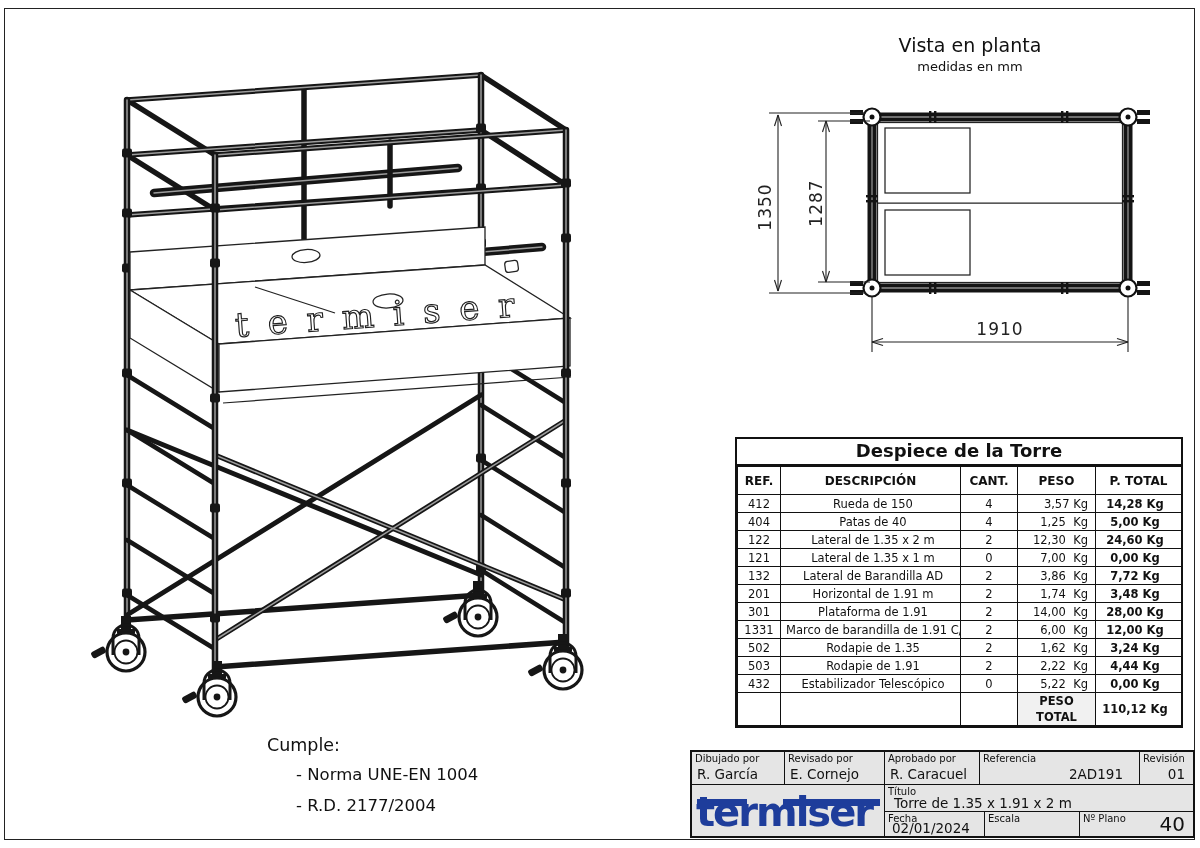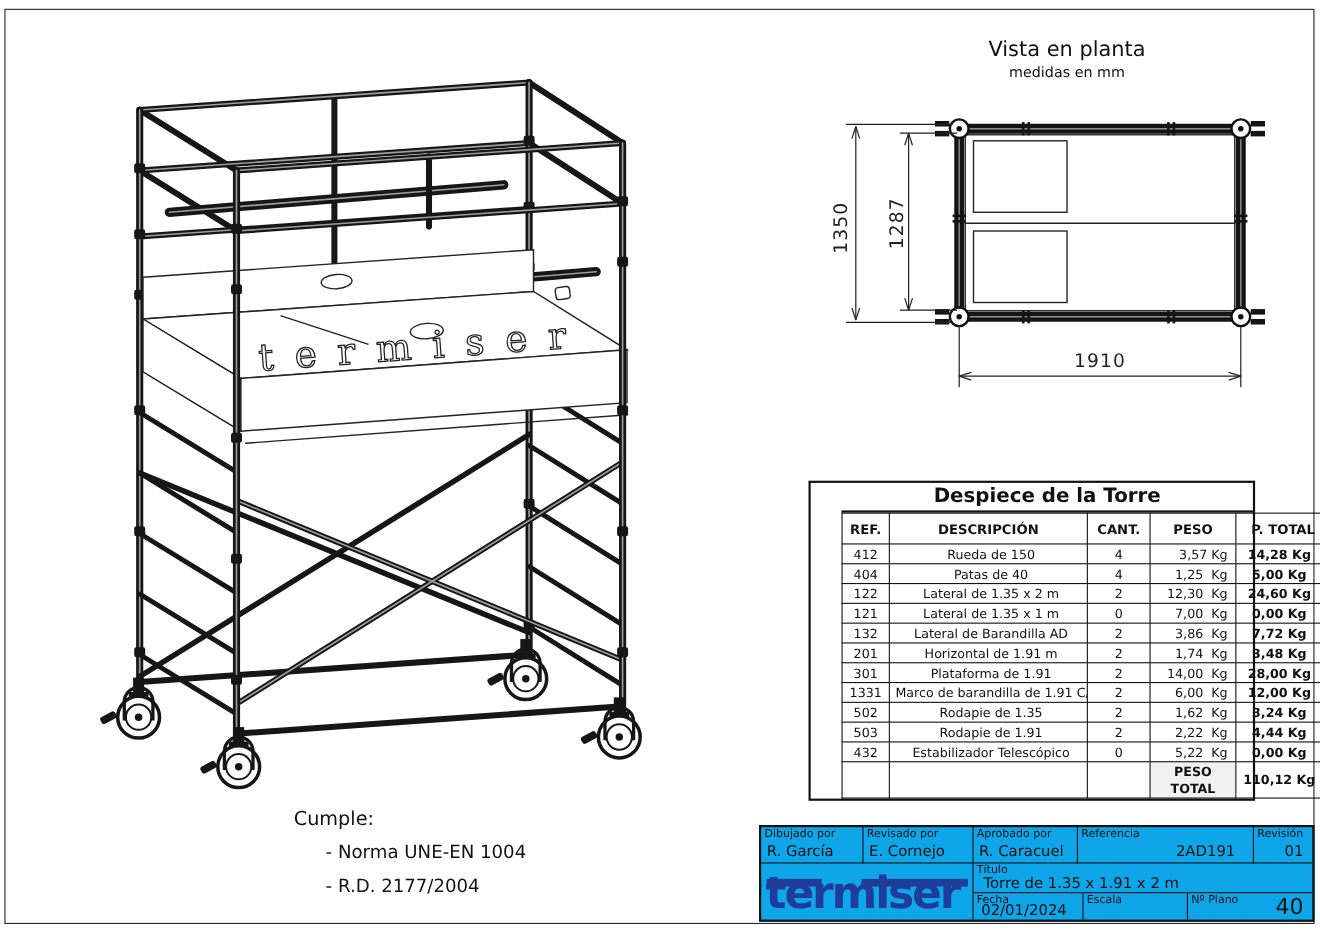--- a/index.html
+++ b/index.html
@@ -26,40 +26,40 @@
   
   .txt{position:absolute;white-space:pre;}
   .plan-title{left:880px;top:34px;width:180px;text-align:center;font-size:19px;}
   .plan-sub{left:880px;top:59px;width:180px;text-align:center;font-size:13px;}
   .dimlab{font-size:17px;color:#222;letter-spacing:1px;width:70px;text-align:center;}
   .rot{transform:rotate(-90deg);transform-origin:center center;}
   .cumple-h{left:267px;top:735px;font-size:17.5px;text-align:center;}
   .cumple-li1{left:296px;top:765px;font-size:16.5px;}
   .cumple-li2{left:296px;top:796px;font-size:16.5px;}
   
-  .parts{position:absolute;left:735px;top:437px;width:406px;border:2px solid #111;
-         box-sizing:border-box;background:#fff;padding-left:28px;}
+  .parts{position:absolute;left:735px;top:437px;width:448px;border:2px solid #111;
+         box-sizing:border-box;background:#fff;}
   .parts-title{height:25px;line-height:24px;border-bottom:2px solid #111;
          text-align:center;font-size:18px;font-weight:bold;}
   .parts table{border-collapse:collapse;table-layout:fixed;width:444px;}
   .parts th,.parts td{border:1px solid #111;overflow:hidden;white-space:pre;
          font-size:11.5px;padding:0;}
   .parts th{height:27px;font-size:12px;text-align:center;}
   .parts td{height:17px;line-height:16px;}
   .c-ref{text-align:center;margin-top:21px;}
   .c-desc{text-align:center;padding-left:5px !important;}
   .c-cant{text-align:center;}
   .c-peso{text-align:right;padding-right:7px !important;}
   .c-total{text-align:center;padding-right:7px !important;font-weight:bold;}
   .foot td{height:30px;}
   .peso-total-label{text-align:center;font-weight:bold;font-size:11.5px;
          background:#f1f1f1;white-space:normal !important;line-height:13px;}
   
   .tblock{position:absolute;left:690px;top:750px;width:505px;height:88px;
-          border:2px solid #111;box-sizing:border-box;background:#0ea5e9;}
+          border:2px solid #111;box-sizing:border-box;background:#e5e5e5;}
   .cell{position:absolute;box-sizing:border-box;}
   .br{border-right:1.2px solid #111;}
   .bb{border-bottom:1.2px solid #111;}
   .cell .lab{position:absolute;left:3px;top:1px;font-size:10px;}
   .cell .val{position:absolute;left:5px;bottom:2px;font-size:13.5px;}
   .val-right{left:auto !important;right:8px;}
   .logo{position:absolute;left:4px;top:5px;width:186px;height:44px;}
   .logo-text{font-size:40px;font-weight:bold;letter-spacing:-2px;line-height:44px;
              color:#1e3d9b;display:block;}
   .logo .bar{position:absolute;height:6.5px;background:#1e3d9b;top:9px;}

